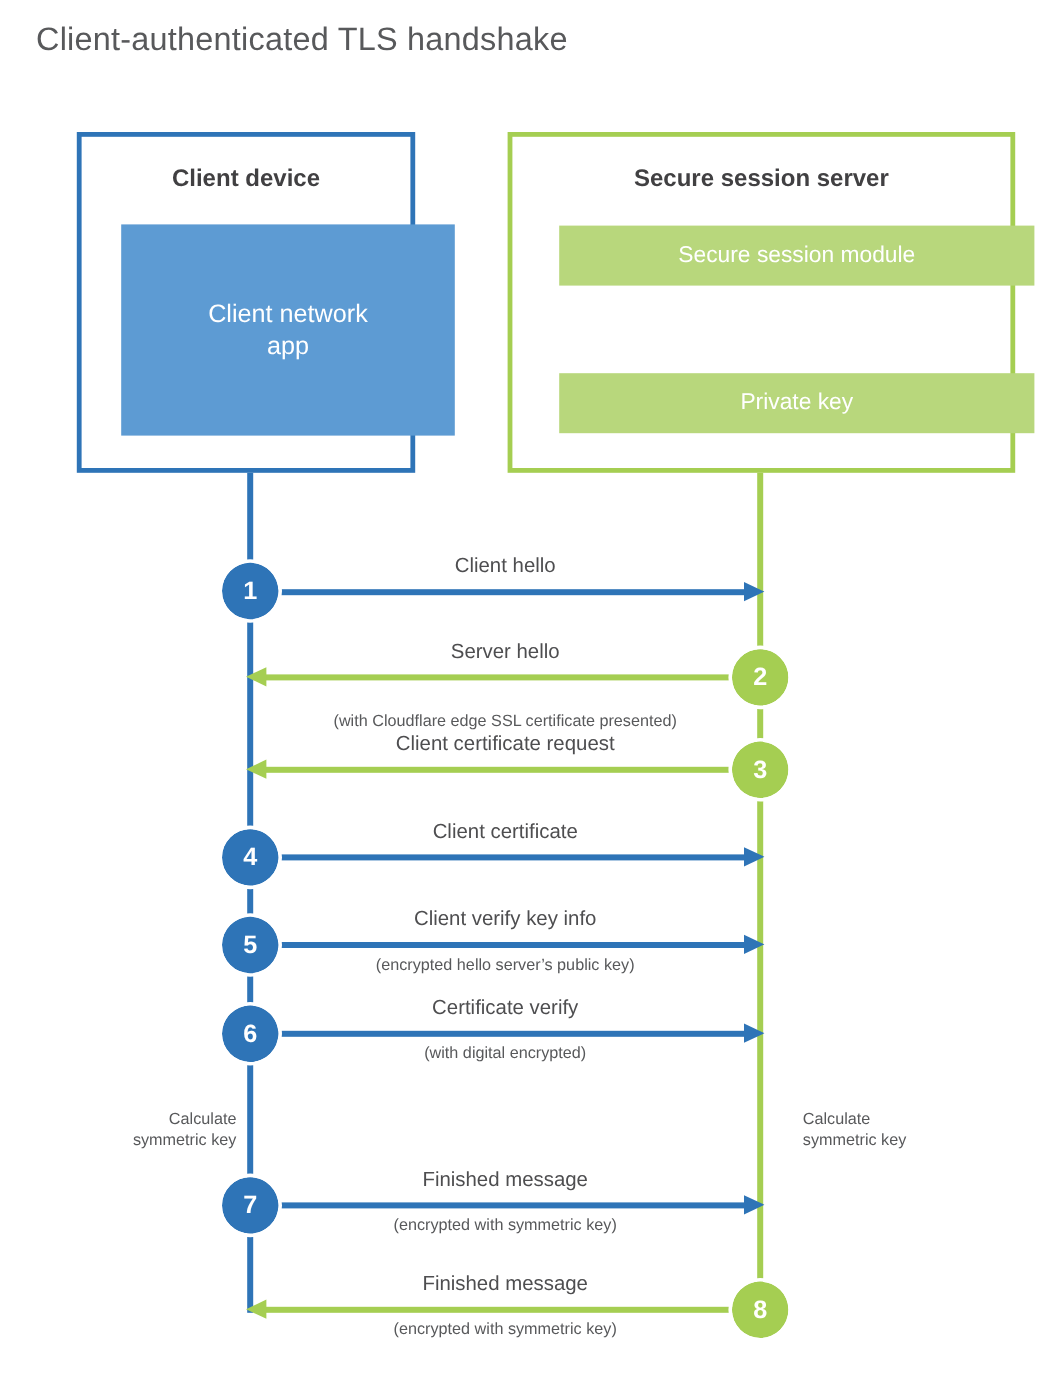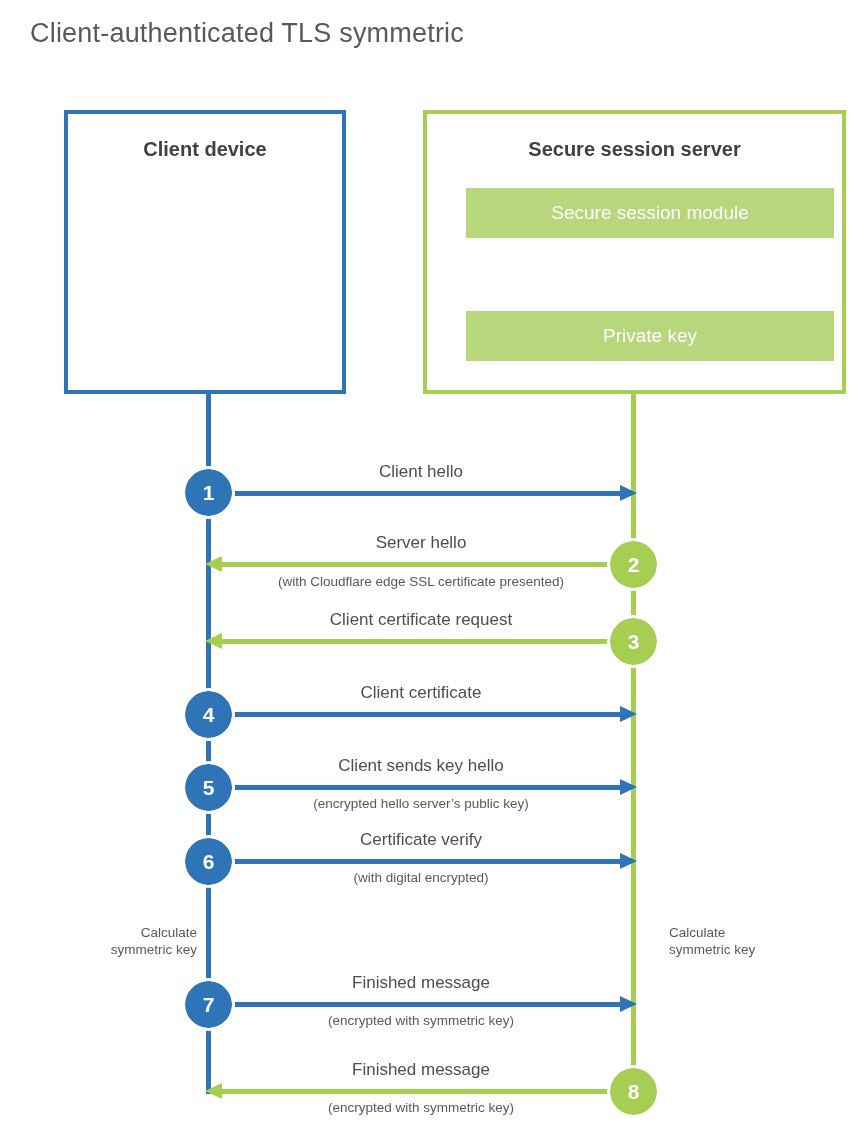--- a/index.html
+++ b/index.html
@@ -10,21 +10,21 @@
   body{background:#fff;font-family:"Liberation Sans","DejaVu Sans",sans-serif;}
   .diagram{position:relative;width:865px;height:1146px;background:#fff;overflow:hidden;}
   .title{position:absolute;left:30px;top:18px;font-size:27px;font-weight:300;color:var(--ink-soft);letter-spacing:.2px;}
 
   .box{position:absolute;top:110px;height:284px;background:#fff;}
   .client-box{left:33px;width:282px;border:4px solid var(--blue);margin-left:31px;}
   .server-box{left:423px;width:423px;border:4px solid var(--green);}
   .box-title{position:absolute;left:0;right:0;top:24px;text-align:center;font-size:20px;font-weight:bold;color:var(--ink-dark);}
   .app-box{position:absolute;left:33px;top:73px;width:278px;height:176px;background:var(--blue-fill);display:flex;align-items:center;justify-content:center;}
   .app-box span{display:block;width:170px;text-align:center;color:#fff;font-size:21px;line-height:1.3;}
-  .bar{position:absolute;left:39px;width:368px;height:50px;background:var(--green-fill);display:flex;align-items:center;justify-content:center;color:#fff;font-size:19px;}
+  .bar{position:absolute;left:39px;width:396px;height:50px;background:var(--green-fill);display:flex;align-items:center;justify-content:center;color:#fff;font-size:19px;}
 
   .vline{position:absolute;width:5px;}
   .vline.b{background:var(--blue);}
   .vline.g{background:var(--green);}
 
   .aline{position:absolute;height:5px;}
   .aline.b{background:var(--blue);}
   .aline.g{background:var(--green);}
   .head{position:absolute;width:0;height:0;border-top:8px solid transparent;border-bottom:8px solid transparent;}
   .head.r{border-left:17px solid var(--blue);}
@@ -43,24 +43,27 @@
   .note{position:absolute;font-size:13.5px;line-height:17px;color:var(--ink-soft);}
   .note.decrypt{left:658px;top:750px;width:176px;text-align:left;}
   .note.calc-left{left:77px;top:924px;width:120px;text-align:right;}
   .note.calc-right{left:669px;top:924px;width:110px;text-align:left;}
 </style>
 </head>
 <body>
 
 <div class="diagram">
 
-  <h1 class="title">Client-authenticated TLS symmetric</h1>
+  <h1 class="title">Client-authenticated TLS handshake</h1>
 
   <div class="box client-box">
     <div class="box-title">Client device</div>
+    <div class="app-box">
+      <span>Client network app</span>
+    </div>
   </div>
 
   <div class="box server-box">
     <div class="box-title">Secure session server</div>
     <div class="bar" style="top:74px">
         <span>Secure session module</span>
       </div>
     <div class="bar" style="top:197px">
         <span>Private key</span>
       </div>
@@ -72,40 +75,40 @@
   <div class="mlabel" style="top:462px">Client hello</div>
   <div class="aline b" style="left:209px;top:491px;width:412px"></div>
   <div class="head r" style="left:620px;top:485px"></div>
   <div class="circ b" style="left:182px;top:466px">
       <span>1</span>
     </div>
 
   <div class="mlabel" style="top:533px">Server hello</div>
   <div class="aline g" style="left:221px;top:562px;width:412px"></div>
   <div class="head l" style="left:205px;top:556px"></div>
-  <div class="msub" style="top:574px">(with Cloudflare edge SSL certificate presented)</div>
+  <div class="msub" style="top:593px">(with Cloudflare edge SSL certificate presented)</div>
   <div class="circ g" style="left:607px;top:538px">
       <span>2</span>
     </div>
 
   <div class="mlabel" style="top:610px">Client certificate request</div>
   <div class="aline g" style="left:221px;top:639px;width:412px"></div>
   <div class="head l" style="left:205px;top:633px"></div>
   <div class="circ g" style="left:607px;top:615px">
       <span>3</span>
     </div>
 
   <div class="mlabel" style="top:683px">Client certificate</div>
   <div class="aline b" style="left:209px;top:712px;width:412px"></div>
   <div class="head r" style="left:620px;top:706px"></div>
   <div class="circ b" style="left:182px;top:688px">
       <span>4</span>
     </div>
 
-  <div class="mlabel" style="top:756px">Client sends key hello</div>
+  <div class="mlabel" style="top:756px">Client verify key info</div>
   <div class="aline b" style="left:209px;top:785px;width:412px"></div>
   <div class="head r" style="left:620px;top:779px"></div>
   <div class="msub" style="top:796px">(encrypted hello server’s public key)</div>
   <div class="circ b" style="left:182px;top:761px">
       <span>5</span>
     </div>
 
   <div class="mlabel" style="top:830px">Certificate verify</div>
   <div class="aline b" style="left:209px;top:859px;width:412px"></div>
   <div class="head r" style="left:620px;top:853px"></div>

